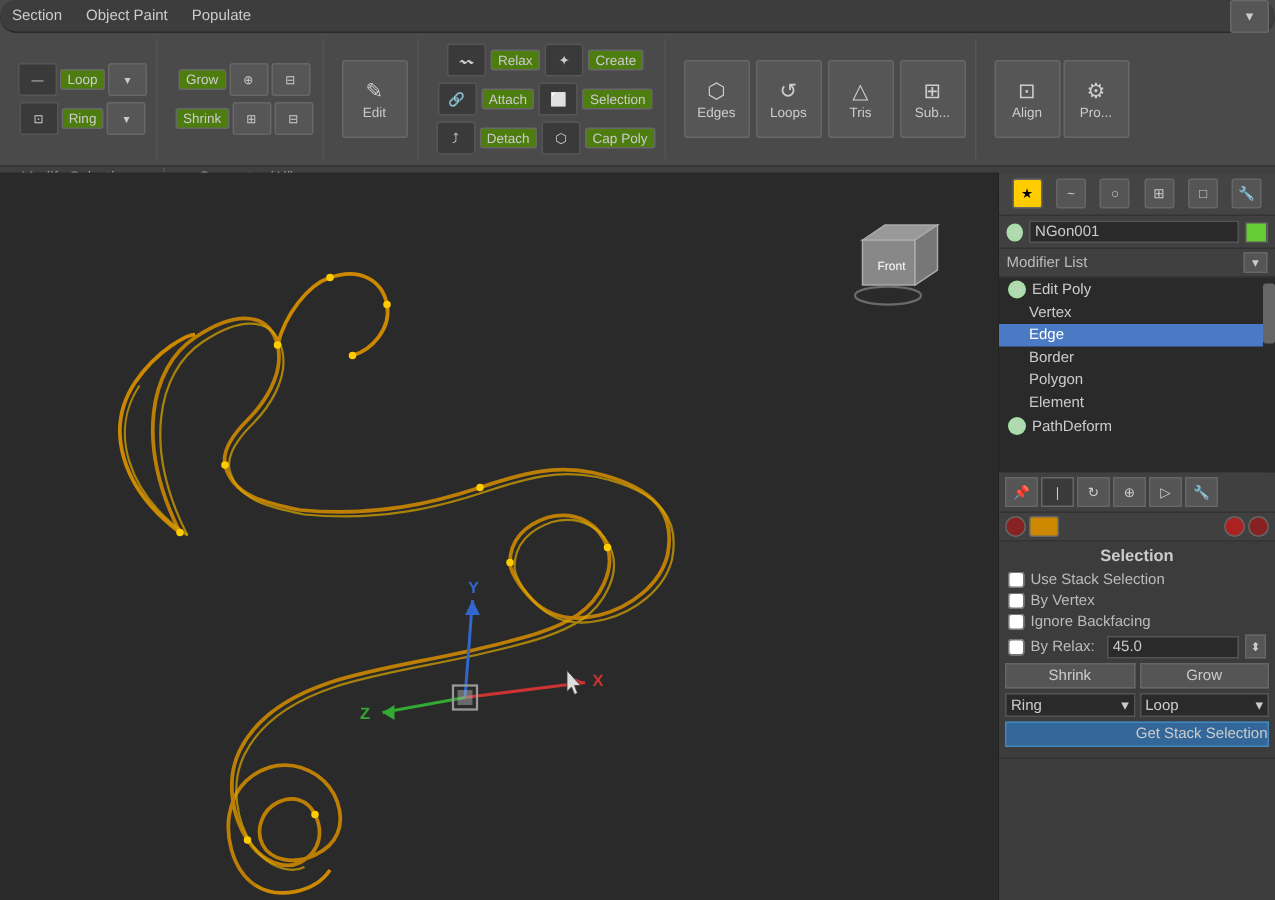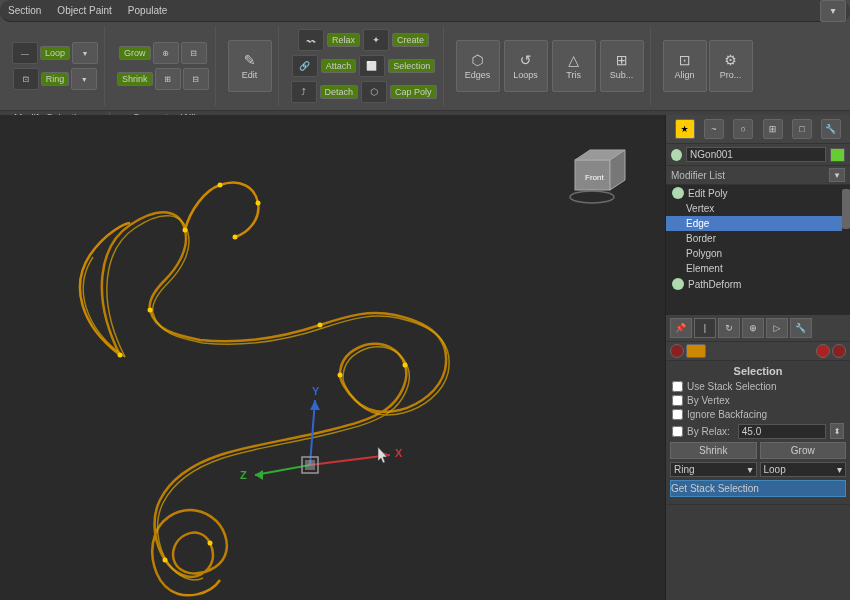--- a/index.html
+++ b/index.html
@@ -279,21 +279,21 @@
       justify-content: space-between;
     }
 
     .full-btn {
       width: 100%;
       background: #555;
       border: 1px solid #666;
       color: #ccc;
       font-size: 10px;
       padding: 2px 0;
-      text-align: left;
+      text-align: right;
       cursor: pointer;
       margin-bottom: 3px;
     }
     .full-btn.blue { background: #336699; border-color: #4488bb; }
 
     .preview-row {
       display: flex;
       align-items: center;
       gap: 3px;
       padding: 2px;

